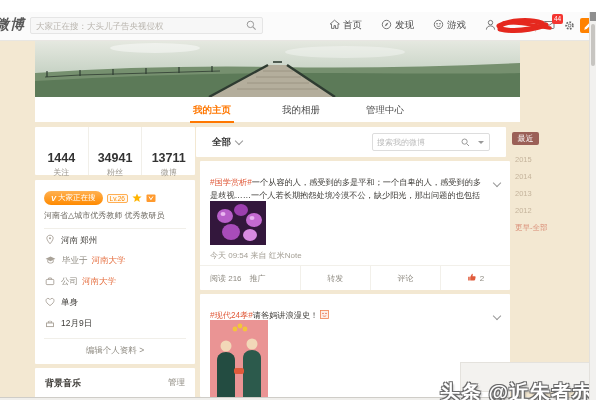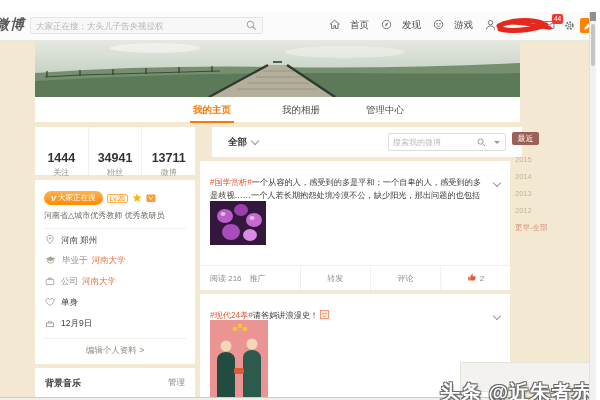--- a/index.html
+++ b/index.html
@@ -5,21 +5,21 @@
   html,body{margin:0;padding:0;}
   .screen{position:relative;width:596px;height:400px;background:#f3e8d2;overflow:hidden;
           font-family:"Liberation Sans","DejaVu Sans",sans-serif;margin-top:12px;}
   
   .navbar{position:absolute;top:0;left:0;width:600px;height:28px;background:#fbfbfb;border-bottom:1px solid #e8e6e2;z-index:5;}
   .logo{position:absolute;left:-5px;top:4px;font-size:14px;font-weight:bold;font-style:italic;color:#595959;letter-spacing:1px;}
   .searchbox{position:absolute;left:30px;top:5px;width:233px;height:17px;background:#f7f7f7;border:1px solid #e5e5e5;border-radius:2px;display:flex;align-items:center;box-sizing:border-box;}
   .searchbox input{flex:1;border:none;background:transparent;font-size:8.5px;color:#888;padding:0 5px;outline:none;min-width:0;}
   .searchbox input::placeholder{color:#b9b5ae;}
   .sicon{margin-right:5px;flex:0 0 auto;display:flex;}
-  .navitem{position:absolute;top:7px;display:flex;align-items:center;gap:10px;font-size:9.5px;color:#4c4c4c;text-decoration:none;cursor:pointer;}
+  .navitem{position:absolute;top:7px;display:flex;align-items:center;gap:3px;font-size:9.5px;color:#4c4c4c;text-decoration:none;cursor:pointer;}
   .n-home{left:329px}.n-disc{left:381px}.n-game{left:433px}.n-prof{left:485px}
   .scribble{position:absolute;left:496px;top:5px;z-index:6;}
   .navdivider{position:absolute;left:535px;top:8px;width:1px;height:12px;background:#e2e0dc;}
   .n-msg{left:543px;top:8px}.n-gear{left:564px;top:8px}
   .badge44{position:absolute;left:552px;top:2px;background:#f43530;color:#fff;font-size:6.5px;line-height:8px;padding:1px 2px;border-radius:2px;z-index:7;}
   .compose{position:absolute;left:580px;top:6px;width:15px;height:15px;background:#ff8200;border-radius:2px;display:flex;align-items:center;justify-content:center;cursor:pointer;}
   
   .cover{position:absolute;left:35px;top:28px;width:485px;height:57px;overflow:hidden;}
   
   .tabbar{position:absolute;left:35px;top:85px;width:485px;height:25px;background:#fff;}
@@ -42,21 +42,21 @@
   .desc{position:absolute;left:9px;top:30px;width:144px;font-size:8px;color:#6b675f;line-height:11px;}
   .hrline{position:absolute;left:9px;right:9px;height:1px;background:#f1efe9;}
   .drow{position:absolute;left:10px;display:flex;align-items:center;gap:6px;font-size:8.5px;color:#3f3d39;}
   .drow .pre{color:#8f8b82;margin-right:-2px;}
   .drow .lnk{color:#e56c3c;cursor:pointer;}
   .editlink{position:absolute;left:0;right:0;top:165px;text-align:center;font-size:8.5px;color:#8f8b82;cursor:pointer;}
   .music{left:35px;top:356px;width:160px;height:30px;padding:9px 10px;display:flex;justify-content:space-between;align-items:center;}
   .music .t{font-size:9px;font-weight:bold;color:#3f3d39;}
   .music .a{font-size:8.5px;color:#8f8b82;cursor:pointer;font-family:Liberation Mono, monospace;}
   
-  .toolbar{left:212px;top:115px;width:310px;height:30px;display:flex;align-items:center;padding:0 16px;}
+  .toolbar{left:196px;top:115px;width:310px;height:30px;display:flex;align-items:center;padding:0 16px;}
   .filter{font-size:9.5px;font-weight:bold;color:#333;display:flex;align-items:center;gap:5px;cursor:pointer;}
   .chev{width:5px;height:5px;border-right:1px solid #999;border-bottom:1px solid #999;transform:rotate(45deg);display:inline-block;margin-top:-2px;}
   .msearch{margin-left:auto;width:118px;height:18px;border:1px solid #ddd;border-radius:2px;display:flex;align-items:center;background:#fff;box-sizing:border-box;}
   .msearch input{flex:1;font-size:8px;border:none;outline:none;color:#999;padding:0 4px;background:transparent;min-width:0;}
   .msearch input::placeholder{color:#bbb;}
   .caret{width:0;height:0;border-left:3px solid transparent;border-right:3px solid transparent;border-top:3px solid #999;margin:0 5px 0 3px;}
   .post1{left:200px;top:149px;width:310px;height:129px;}
   .post2{left:200px;top:282px;width:310px;height:103px;overflow:hidden;}
   .post-text{position:absolute;left:10px;top:7px;right:26px;font-size:8.2px;line-height:13px;color:#3c3a36;max-height:27px;overflow:hidden;}
   .tag{color:#e05a3a;cursor:pointer;}
@@ -308,20 +308,21 @@
         <rect width="56" height="44" fill="#33173c"></rect>
         <ellipse cx="15" cy="15" rx="8" ry="7" fill="#b85fc9"></ellipse>
         <ellipse cx="31" cy="9" rx="7" ry="6" fill="#9c3fae"></ellipse>
         <ellipse cx="44" cy="19" rx="8" ry="7" fill="#c46ad1"></ellipse>
         <ellipse cx="21" cy="31" rx="9" ry="8" fill="#a84cba"></ellipse>
         <ellipse cx="40" cy="34" rx="7" ry="6" fill="#d98ae2"></ellipse>
         <ellipse cx="13" cy="13" rx="2.5" ry="2" fill="#e9b6f0"></ellipse>
         <ellipse cx="42" cy="17" rx="2.5" ry="2" fill="#e9b6f0"></ellipse>
       </svg>
     </span>
+    <div class="ptime">今天 09:54 来自 红米Note</div>
     <div class="pactions">
       <span class="pa first">
         <span>阅读 216</span>
         <span>推广</span>
       </span>
       <span class="pa">转发</span>
       <span class="pa">评论</span>
       <span class="pa">
         <span><svg width="10" height="10" viewBox="0 0 10 10">
               <path d="M1.2 4.8h1.5v3.8H1.2z" fill="#e05a3a"></path>

